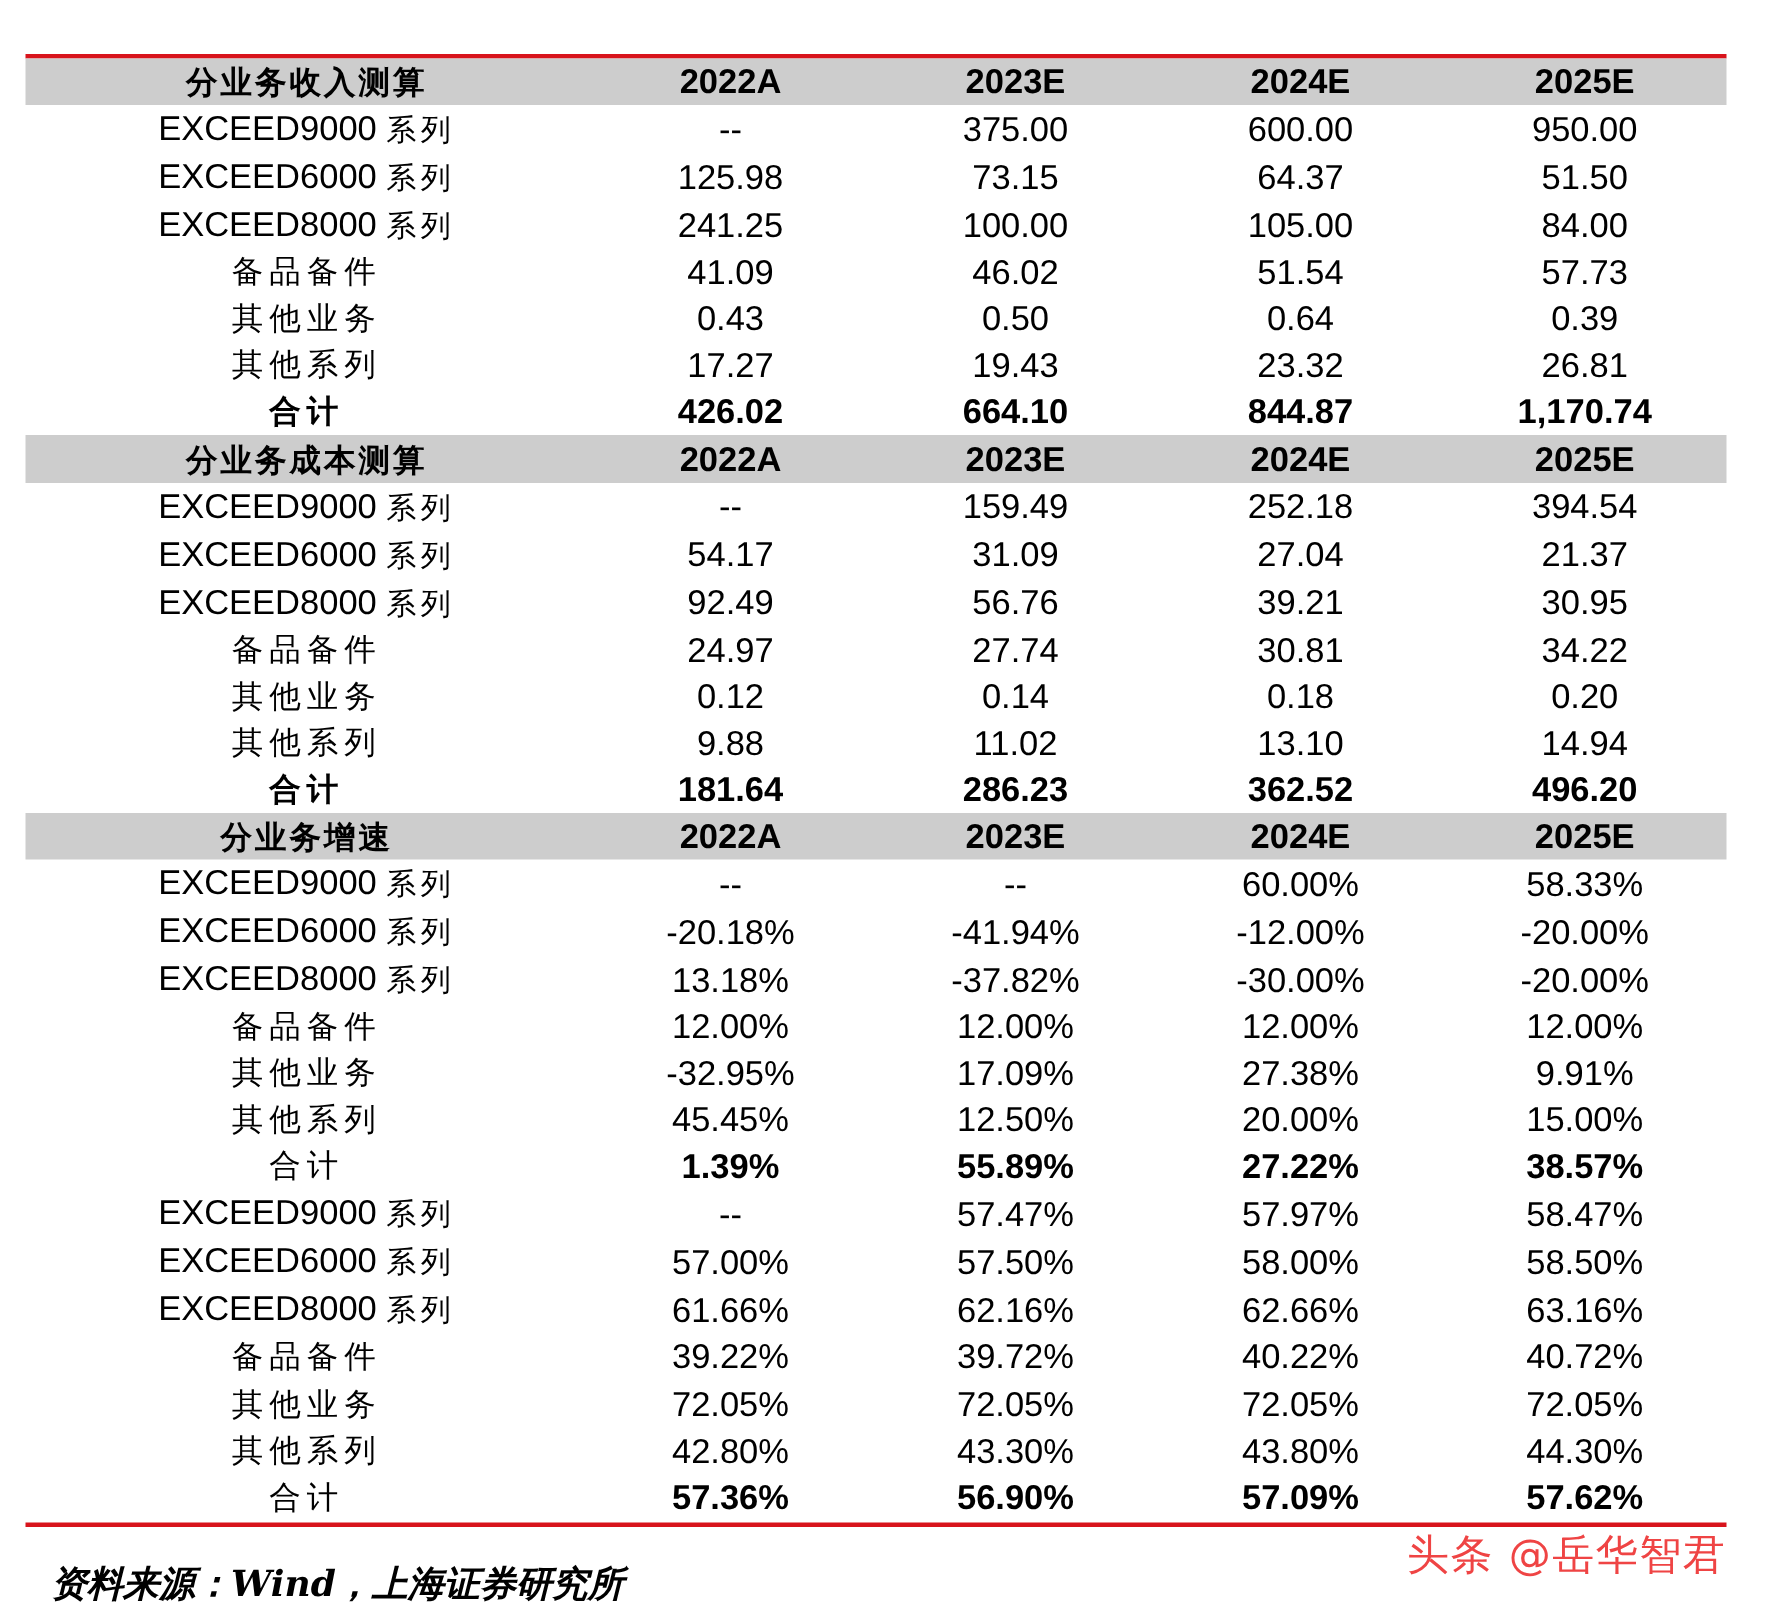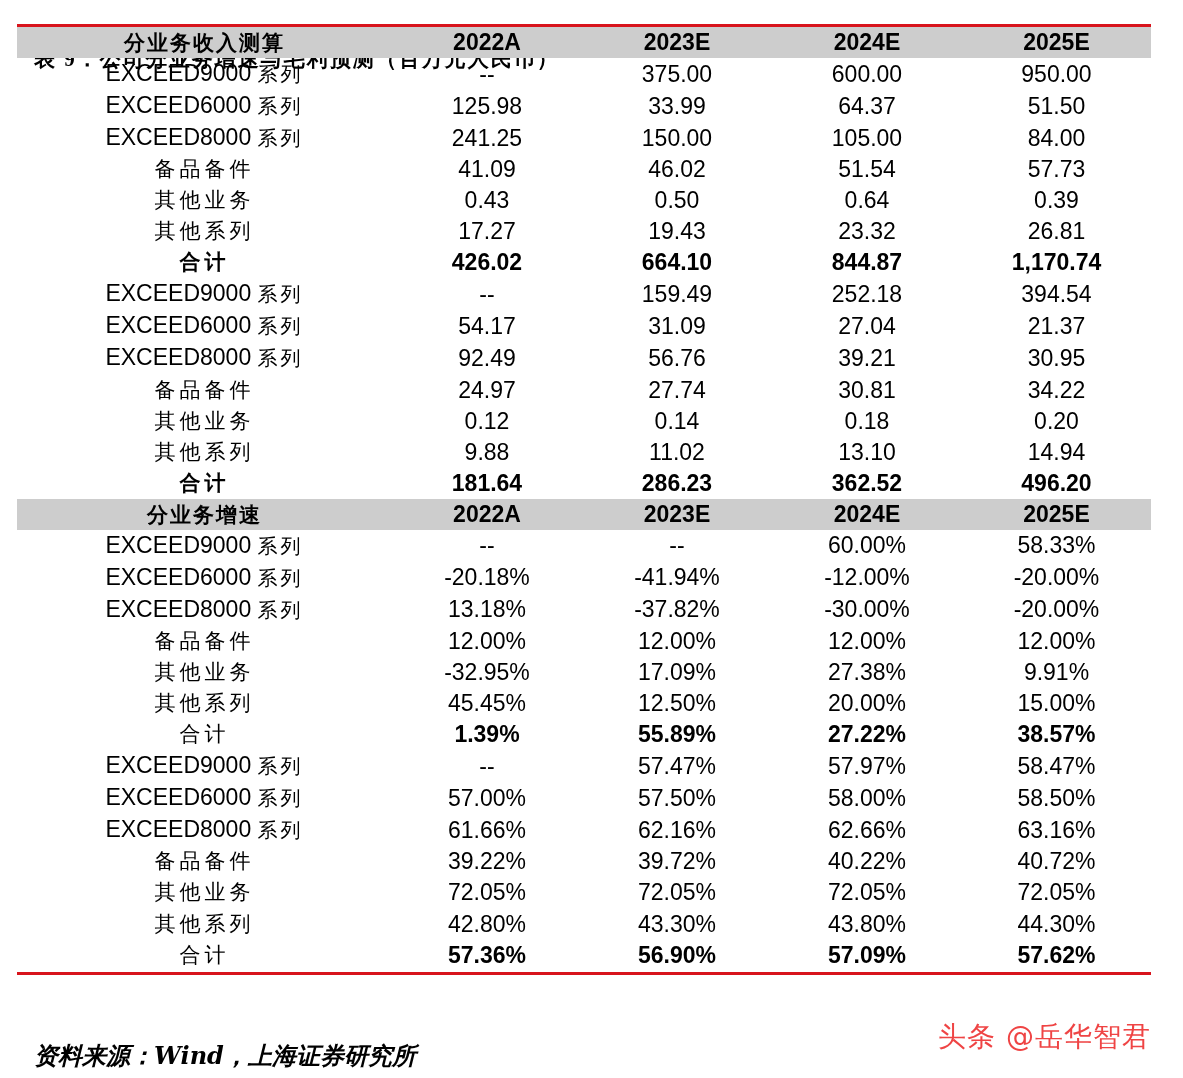--- a/index.html
+++ b/index.html
@@ -5,21 +5,21 @@
     html, body { margin: 0; padding: 0; background: #ffffff; }
     body {
       width: 1183px; height: 1078px; position: relative; overflow: hidden;
       font-family: "Liberation Sans", "DejaVu Sans", sans-serif; color: #000;
     }
     .caption {
       position: absolute; left: 34px; top: 6px;
       font-family: Liberation Serif, serif;
       font-weight: bold; font-size: 21px; letter-spacing: 2px; white-space: nowrap; margin-top: 39px;
     }
-    .table-wrap { position: absolute; left: 17px; top: 24px; width: 1134px; }
+    .table-wrap { position: absolute; left: 17px; top: 36px; width: 1134px; }
     .rule-red { height: 3px; background: #d8141c; }
     table { border-collapse: collapse; width: 1134px; table-layout: fixed; }
     col.c0 { width: 375px; }
     col.c1 { width: 190px; }
     col.c2 { width: 190px; }
     col.c3 { width: 190px; }
     col.c4 { width: 189px; }
     tr { height: 31.1px; }
     td {
       padding: 0; text-align: center; vertical-align: middle;
@@ -75,28 +75,28 @@
         <tr>
           <td class="label"><span>EXCEED9000</span> <span class="cnpart">系列</span></td>
           <td class="val">--</td>
           <td class="val">375.00</td>
           <td class="val">600.00</td>
           <td class="val">950.00</td>
         </tr>
         <tr>
           <td class="label"><span>EXCEED6000</span> <span class="cnpart">系列</span></td>
           <td class="val">125.98</td>
-          <td class="val">33.99</td>
+          <td class="val">73.15</td>
           <td class="val">64.37</td>
           <td class="val">51.50</td>
         </tr>
         <tr>
           <td class="label"><span>EXCEED8000</span> <span class="cnpart">系列</span></td>
           <td class="val">241.25</td>
-          <td class="val">150.00</td>
+          <td class="val">100.00</td>
           <td class="val">105.00</td>
           <td class="val">84.00</td>
         </tr>
         <tr>
           <td class="label cn">备品备件</td>
           <td class="val">41.09</td>
           <td class="val">46.02</td>
           <td class="val">51.54</td>
           <td class="val">57.73</td>
         </tr>
@@ -113,20 +113,27 @@
           <td class="val">19.43</td>
           <td class="val">23.32</td>
           <td class="val">26.81</td>
         </tr>
         <tr class="total">
           <td class="label cn bold">合计</td>
           <td class="val">426.02</td>
           <td class="val">664.10</td>
           <td class="val">844.87</td>
           <td class="val">1,170.74</td>
+        </tr>
+        <tr class="section-header">
+          <td class="label">分业务成本测算</td>
+          <td class="col-head">2022A</td>
+          <td class="col-head">2023E</td>
+          <td class="col-head">2024E</td>
+          <td class="col-head">2025E</td>
         </tr>
         <tr>
           <td class="label"><span>EXCEED9000</span> <span class="cnpart">系列</span></td>
           <td class="val">--</td>
           <td class="val">159.49</td>
           <td class="val">252.18</td>
           <td class="val">394.54</td>
         </tr>
         <tr>
           <td class="label"><span>EXCEED6000</span> <span class="cnpart">系列</span></td>

